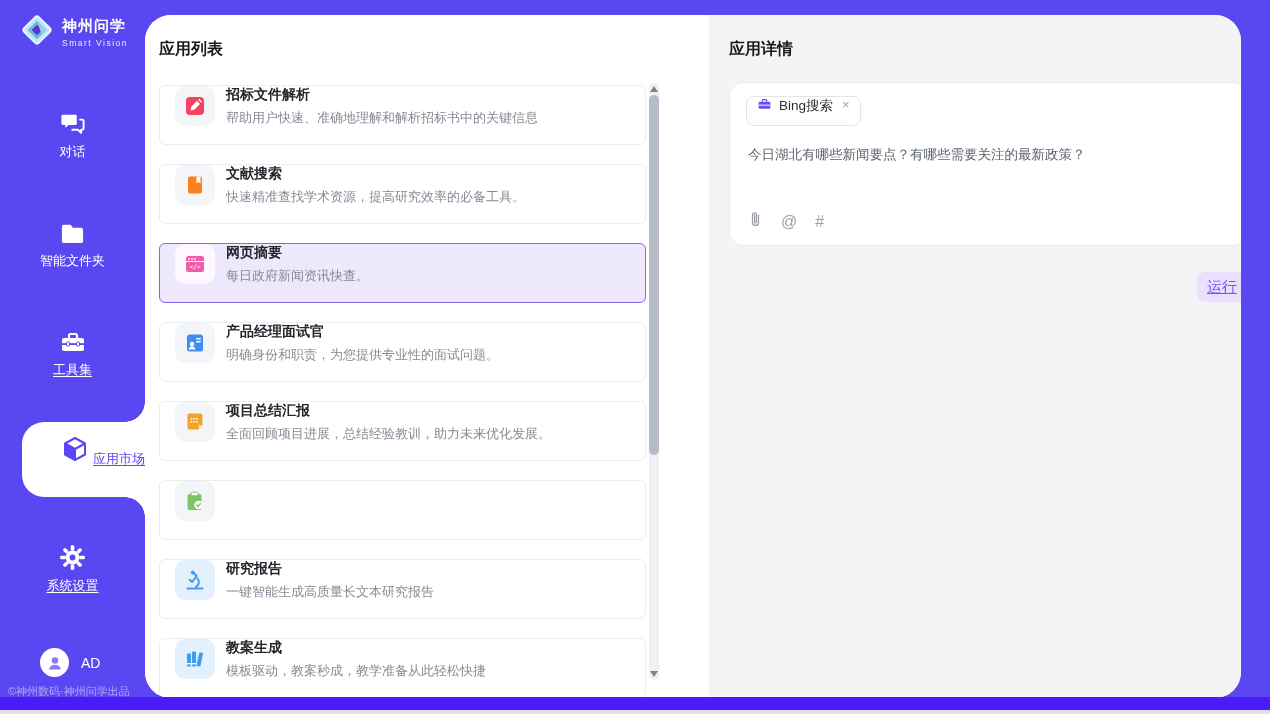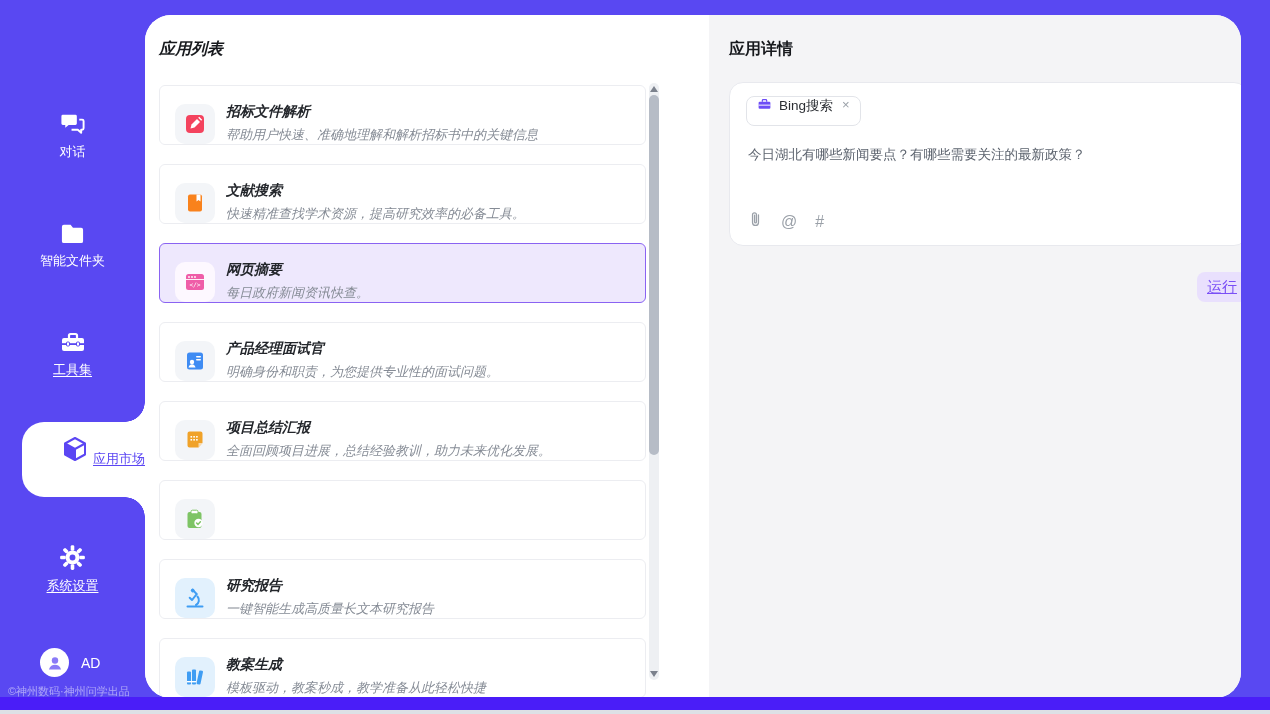--- a/index.html
+++ b/index.html
@@ -32,25 +32,25 @@
   .user-row { position:absolute; left:40px; top:648px; display:flex; align-items:center; gap:12px; }
   .avatar { width:29px; height:29px; border-radius:50%; background:#fff; display:flex; align-items:center; justify-content:center; }
   .user-name { color:#fff; font-size:14px; }
   .side-footer { position:absolute; left:8px; top:684px; width:137px; color:rgba(255,255,255,.5); font-size:11px; white-space:nowrap; }
 
   
   .panel { position:absolute; left:145px; top:15px; width:1096px; height:683px; background:#fff;
            border-radius:26px; overflow:hidden; }
   .pane-title { font-size:16px; font-weight:bold; color:#17191d; }
 
-  .list-pane { position:absolute; left:0; top:0; width:538px; height:683px; background:#fff;font-style:italic; }
+  .list-pane { position:absolute; left:0; top:0; width:538px; height:683px; background:#fff; }
   .list-pane .pane-title { position:absolute; left:14px; top:24px; }
   .card-list { position:absolute; left:14px; top:70px; width:487px; }
   .app-card { height:60px; margin-bottom:19px; border:1px solid #ecedf1; border-radius:6px; background:#fff;
-              display:flex; align-items:flex-end; padding:0 15px; gap:11px; cursor:pointer; }
+              display:flex; align-items:flex-start; padding:0 15px; gap:11px; cursor:pointer; }
   .app-card.selected { background:#eee8fd; border:1.5px solid #8a63f2; }
   .icon-tile { width:40px; height:40px; border-radius:10px; background:#f3f5f8; flex:0 0 auto;
                display:flex; align-items:center; justify-content:center; }
   .app-texts { display:flex; flex-direction:column; gap:5px; }
   .app-title { font-size:14px; font-weight:bold; color:#23262b; }
   .app-desc  { font-size:13px; color:#858b95; }
 
   .scrollbar { position:absolute; left:504px; top:68px; width:10px; height:597px; background:#eef0f3; border-radius:6px; }
   .sb-thumb  { position:absolute; left:0; top:12px; width:10px; height:360px; background:#b6bcc6; border-radius:6px; }
   .sb-up, .sb-down { position:absolute; left:1px; width:0; height:0; border-left:4px solid transparent; border-right:4px solid transparent; }
@@ -69,20 +69,36 @@
   .tools-row { position:absolute; left:18px; bottom:13px; display:flex; align-items:center; gap:18px; }
   .tool-glyph { font-size:16px; color:#9aa0a8; cursor:pointer; line-height:1; }
   .run-btn { position:absolute; right:20px; top:257px; width:50px; height:30px; background:#e9e0fd; color:#7a4ff6;
              font-size:15px; border:none; border-radius:8px; cursor:pointer; display:flex; align-items:center; justify-content:center;text-decoration:underline; }
 </style>
 </head>
 <body>
 
 <div class="sidebar">
 
+  <div class="logo">
+    <span>
+      <svg width="34" height="34" viewBox="0 0 36 36">
+        <g transform="rotate(45 18 18)">
+          <rect x="7" y="7" width="22" height="22" rx="3" fill="#bfe6f7" stroke="#eaf8ff" stroke-width="2"></rect>
+          <rect x="11" y="11" width="14" height="14" fill="#6bb7e8"></rect>
+          <rect x="14" y="14" width="8" height="8" fill="#5a35c8"></rect>
+          <path d="M11 11h14v7z" fill="#8ed0f2"></path>
+        </g>
+      </svg>
+    </span>
+    <span class="logo-text">
+      <div class="t1">神州问学</div>
+      <div class="t2">Smart Vision</div>
+    </span>
+  </div>
 
   <div class="nav-item nav-chat">
     <span>
       <svg width="27" height="27" viewBox="0 0 28 28">
         <path d="M4 5h13a1.5 1.5 0 0 1 1.5 1.5V14a1.5 1.5 0 0 1-1.5 1.5H10l-3.5 3v-3H4A1.5 1.5 0 0 1 2.5 14V6.5A1.5 1.5 0 0 1 4 5z" fill="#fff"></path>
         <path d="M21 10h3a1.5 1.5 0 0 1 1.5 1.5V19a1.5 1.5 0 0 1-1.5 1.5h-1v3l-3.5-3H13" fill="none" stroke="#fff" stroke-width="2" stroke-linejoin="round"></path>
       </svg>
     </span>
     <div class="nav-label">对话</div>
   </div>

